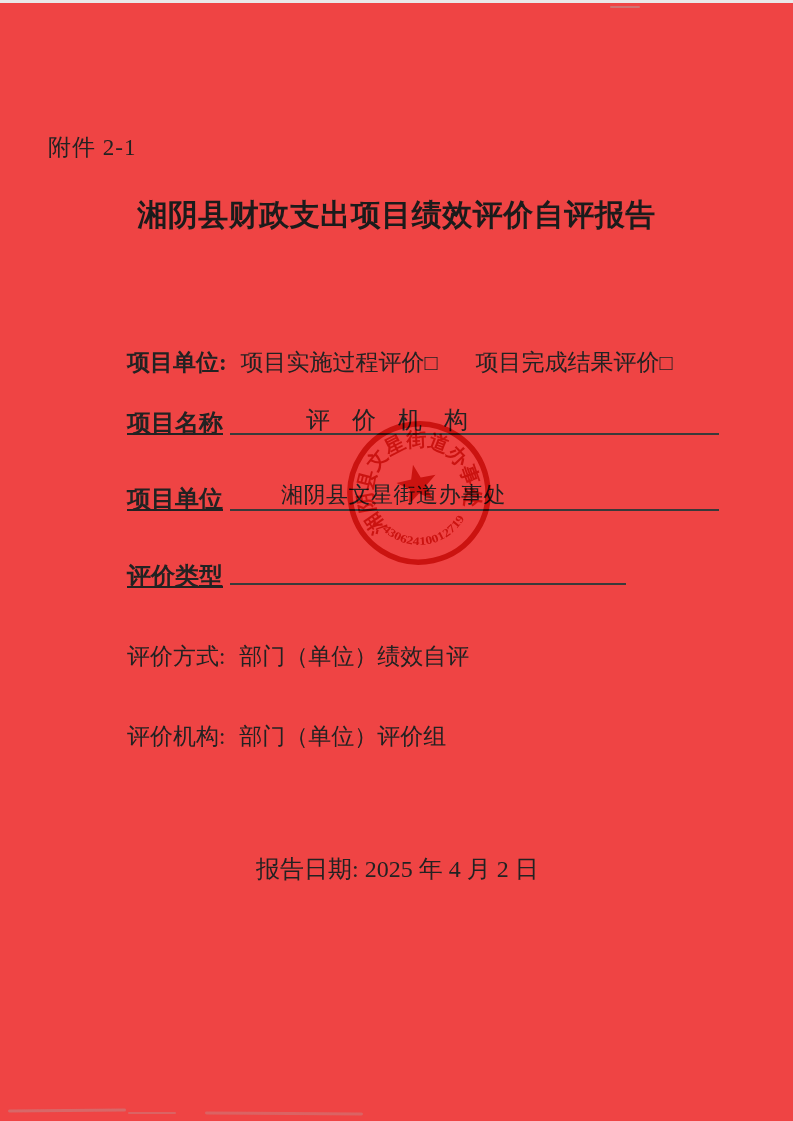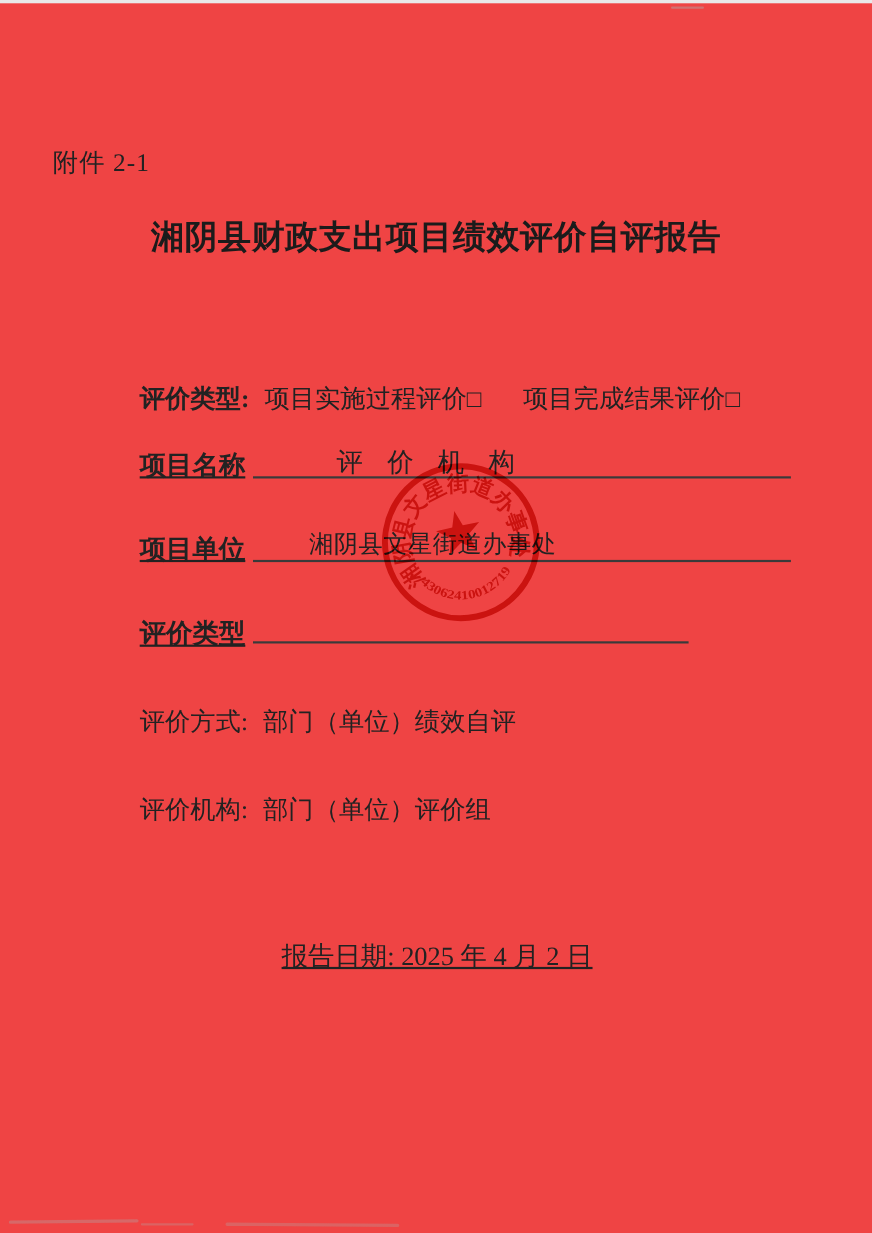--- a/index.html
+++ b/index.html
@@ -26,21 +26,21 @@
   .lbl-name{left:127px;top:404px;}
   .ul-name{left:230px;top:401px;width:489px;}
   .val-name{padding-left:76px;letter-spacing:22px;}
   .lbl-unit{left:127px;top:480px;}
   .ul-unit{left:230px;top:477px;width:489px;}
   .val-unit{padding-left:51px;font-size:22px;letter-spacing:0.5px;}
   .lbl-dept{left:127px;top:557px;}
   .ul-dept{left:230px;top:551px;width:396px;}
   .row-method{left:127px;top:638px;}
   .row-org{left:127px;top:718px;}
-  .report-date{left:256px;top:850px;font-size:24px;text-decoration:underline;}
+  .report-date{left:256px;top:850px;font-size:24px;}
   .issuer{left:300px;top:904px;font-size:22px;letter-spacing:0.5px;}
   .seal{
     left:339px;top:410px;width:160px;height:160px;
     transform:rotate(-12deg);
     mix-blend-mode:multiply;
     opacity:0.92;
     pointer-events:none;
   }
   .seal text{font-family:"Liberation Serif","DejaVu Serif",serif;font-weight:700;}
   .smudge{background:#ababab;border-radius:2px;}
@@ -52,21 +52,21 @@
 </head>
 <body>
 
 <div class="page">
 
   <div class="abs attachment">附件 2-1</div>
 
   <div class="abs title">湘阴县财政支出项目绩效评价自评报告</div>
 
   <div class="abs row row-type">
-    <span class="lbl b">评价类型:</span>
+    <span class="lbl b">项目单位:</span>
     <span><span>项目实施过程评价</span><span class="cb">□</span></span>
     <span class="opt2"><span>项目完成结果评价</span><span class="cb">□</span></span>
   </div>
 
   <div class="abs field-label b lbl-name">项目名称</div>
   <div class="abs uline ul-name">
     <span class="val-name">评价机构</span>
   </div>
 
   <div class="abs field-label b lbl-unit">项目单位</div>

